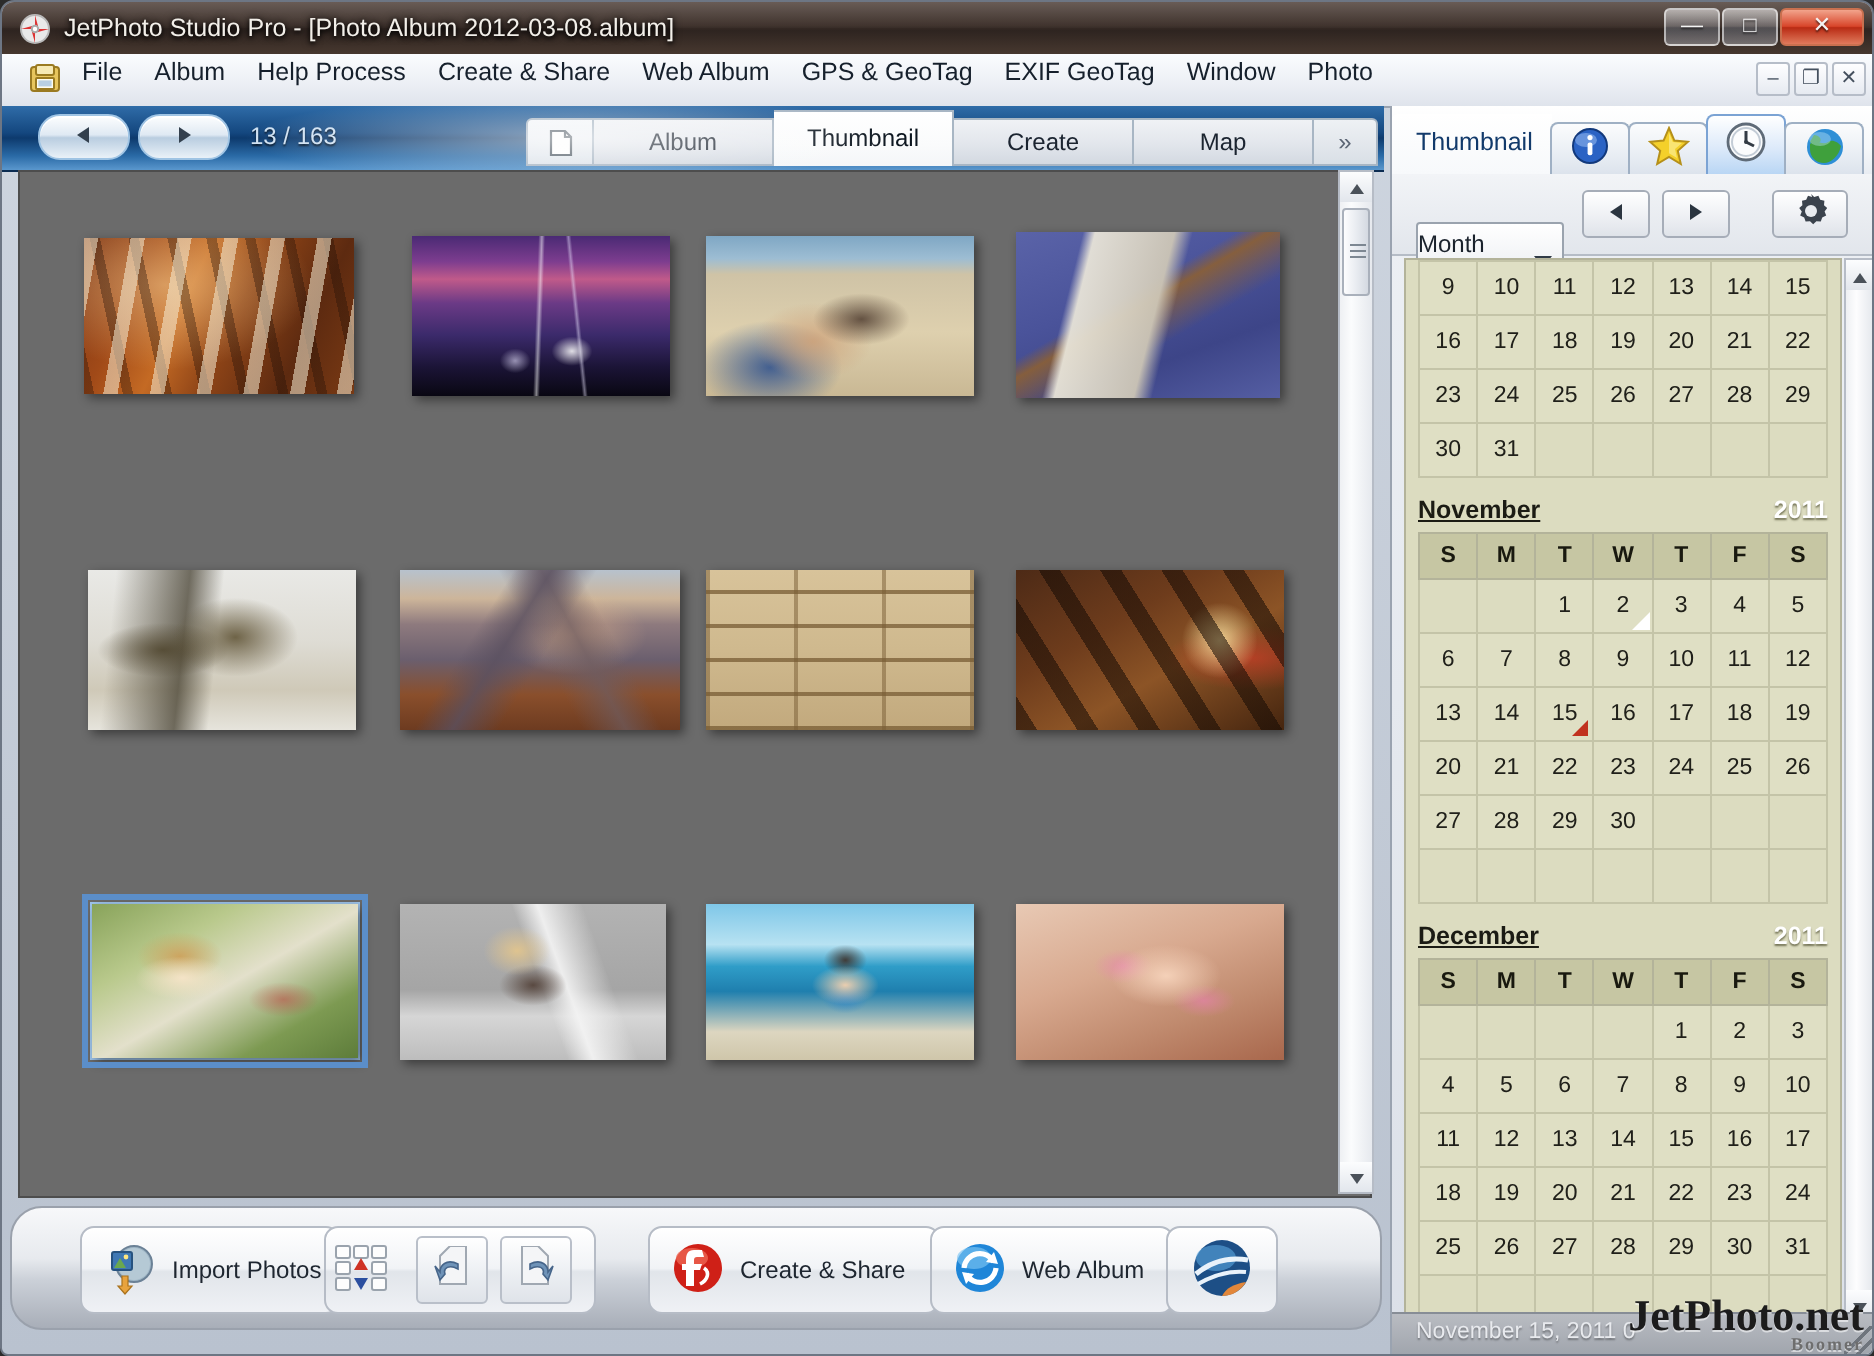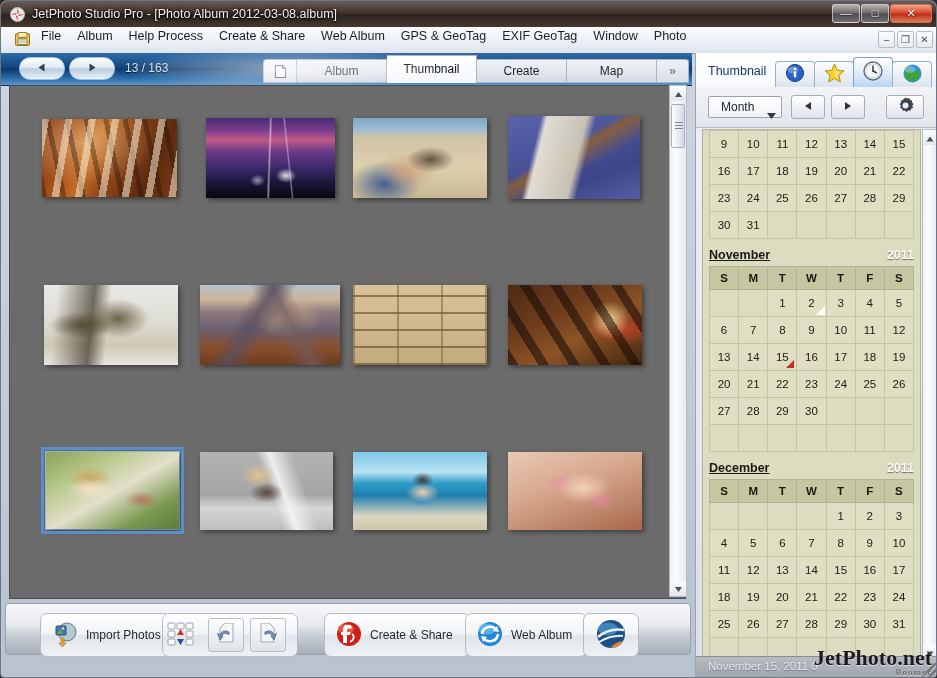--- a/index.html
+++ b/index.html
@@ -221,23 +221,23 @@
     border:1px solid #a9b0bb;border-radius:2px;box-sizing:border-box;
     background:linear-gradient(90deg,#fdfdfe,#e9ecf1 50%,#d4d9e1);
   }
   .sb-thumb .grip{
     position:absolute;left:3px;top:17px;width:8px;height:7px;
     background:repeating-linear-gradient(180deg,#7d8792 0 1px,transparent 1px 3px);
   }
 
   
   .bottombar{
-    position:absolute;left:4px;top:602px;width:686px;height:52px;
+    position:absolute;left:4px;top:602px;width:686px;height:62px;
     background:linear-gradient(180deg,#f7f8fa 0%,#e7eaee 42%,#cbd0d8 60%,#a8aeb8 100%);
-    border:1px solid #9aa1ac;border-radius:4px;box-sizing:border-box;
+    border:1px solid #9aa1ac;border-radius:16px;box-sizing:border-box;
   }
   .bgrp{
     position:absolute;top:9px;height:44px;box-sizing:border-box;
     border:1px solid #b6bcc6;border-radius:7px;
     background:linear-gradient(180deg,#ffffff 0%,#f1f3f6 48%,#e1e5ea 52%,#eff1f5 100%);
     display:flex;align-items:center;
     box-shadow:inset 0 1px 0 #fff;
   }
   .bbtn{display:flex;align-items:center;gap:7px;padding:0 10px;height:40px;}
   .bbtn .lbl{font-size:12px;color:#1e2630;white-space:nowrap;}
@@ -279,24 +279,24 @@
     height:30px;
     background:linear-gradient(180deg,#ffffff 0%,#ddeafa 55%,#b9d6f4 100%);
     border-color:#7ba3d4;
   }
   .cal-toolbar{
     position:absolute;left:0;top:34px;width:243px;height:40px;
     background:linear-gradient(180deg,#f2f4f7,#e2e6ec);
     border-bottom:1px solid #b5bcc6;
   }
   .cal-select{
-    position:absolute;left:12px;top:9px;width:74px;height:22px;box-sizing:border-box;
+    position:absolute;left:12px;top:24px;width:74px;height:22px;box-sizing:border-box;
     border:1px solid #9aa3ae;border-radius:2px;
     background:linear-gradient(180deg,#ffffff,#f0f2f5);
-    font-size:12px;color:#1a222c;line-height:20px;padding-left:12px;
+    font-size:12px;color:#1a222c;line-height:20px;padding-left:0;
   }
   .cal-select .arw{
     position:absolute;right:5px;top:8px;
   }
   .cal-nav{
     position:absolute;top:8px;width:34px;height:24px;box-sizing:border-box;
     border:1px solid #a6adb8;border-radius:3px;
     background:linear-gradient(180deg,#ffffff,#eef0f4 55%,#dfe3e9);
     display:flex;align-items:center;justify-content:center;
   }

